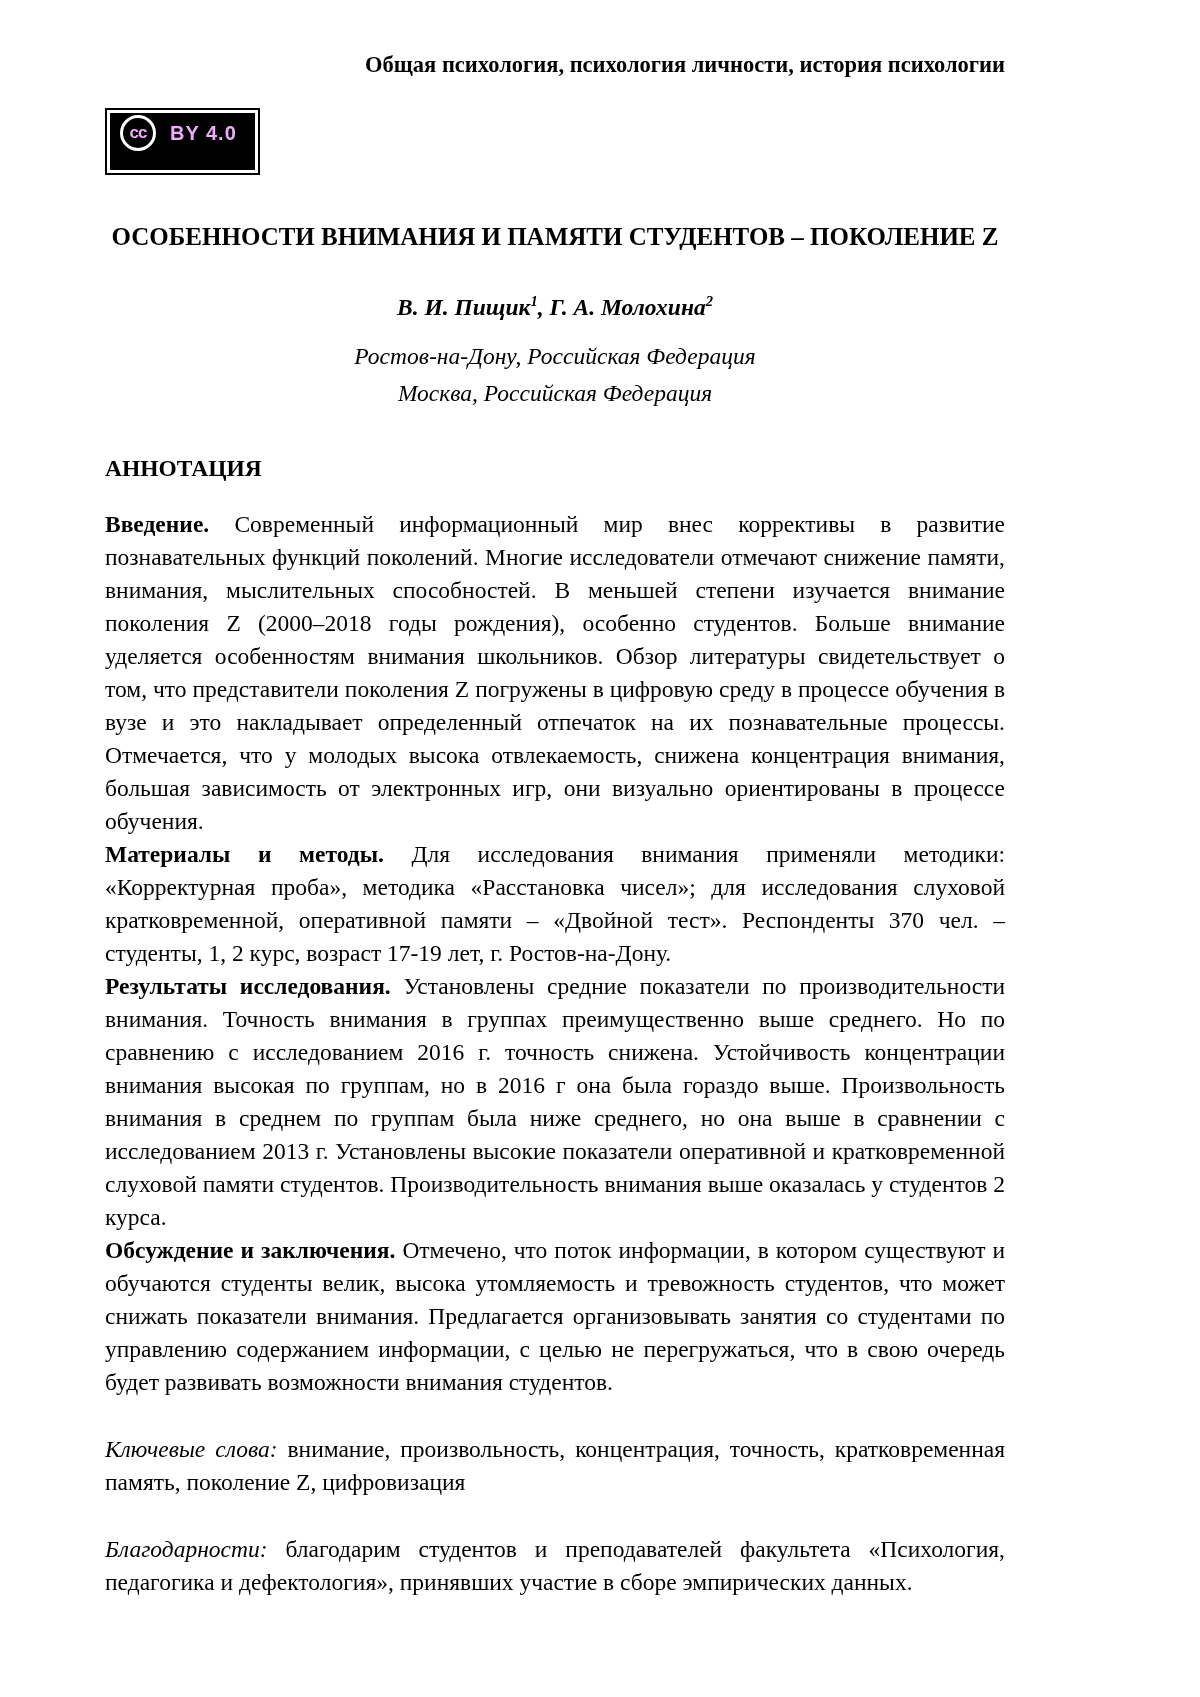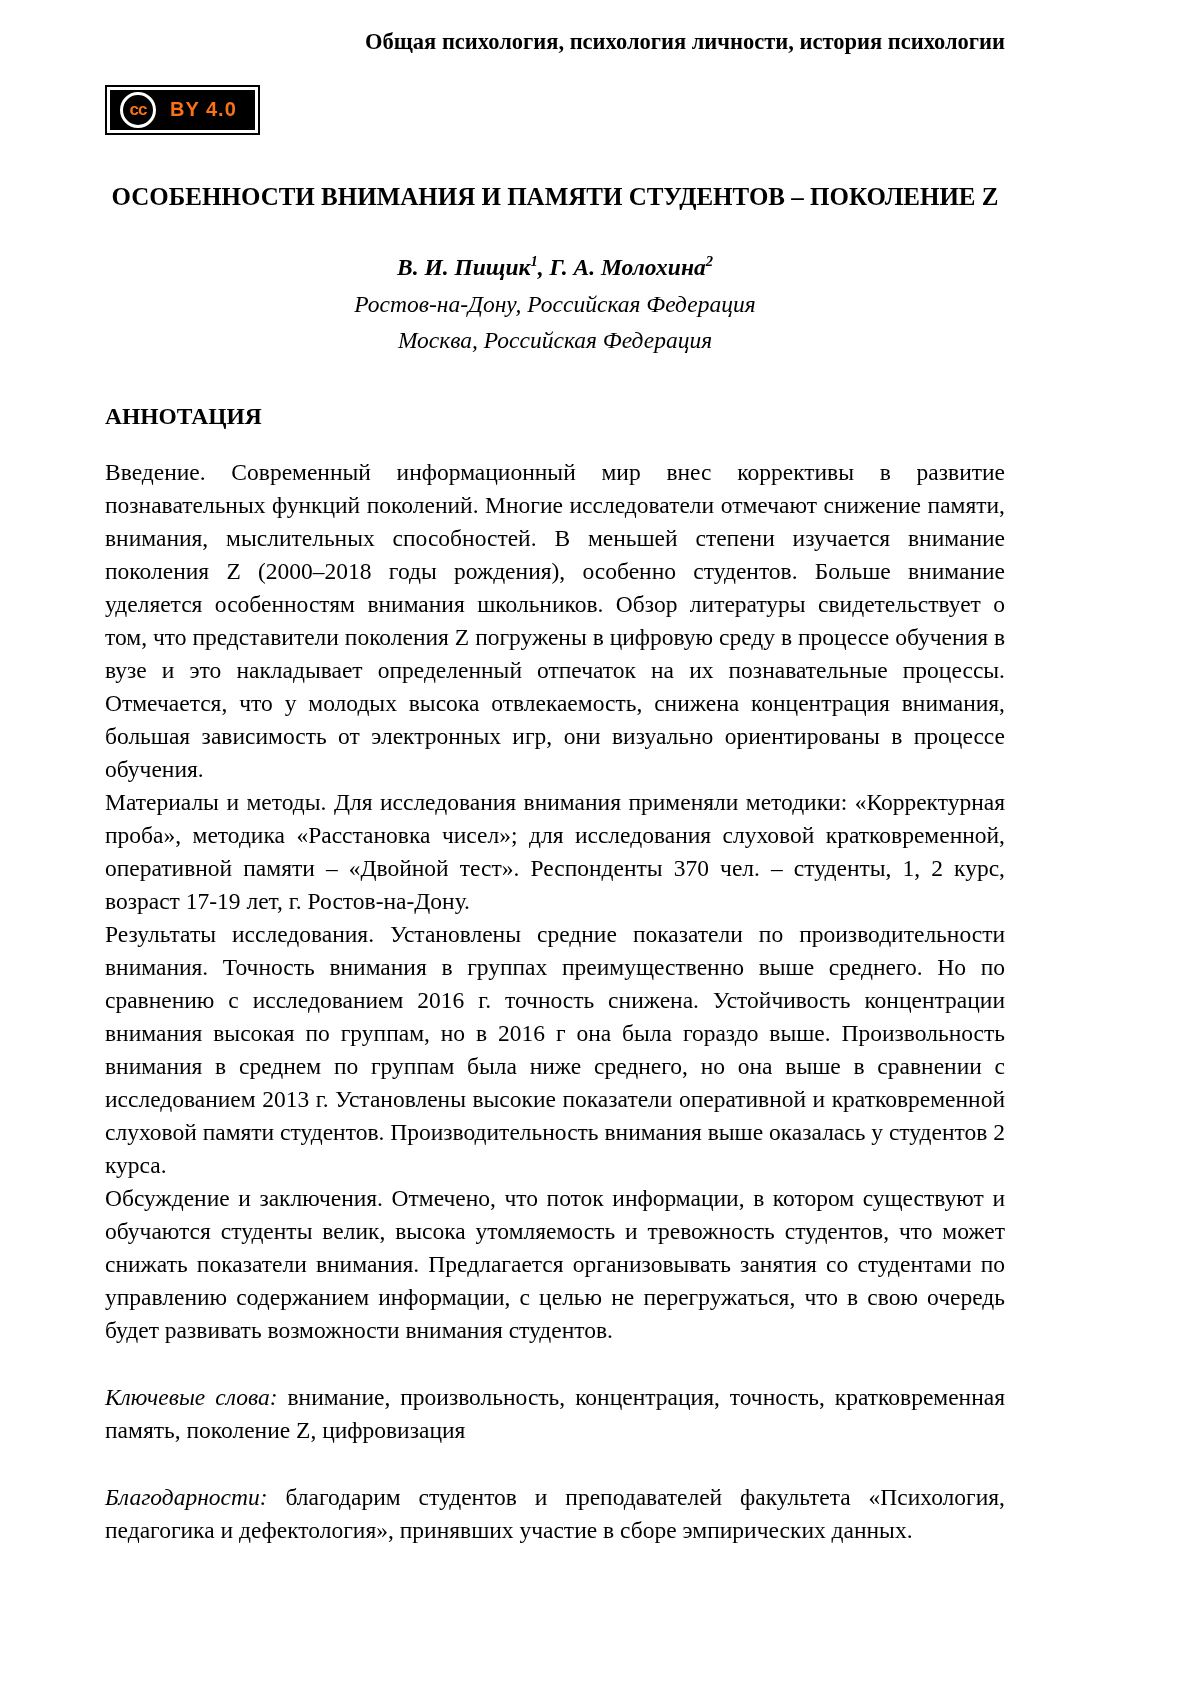--- a/index.html
+++ b/index.html
@@ -13,21 +13,20 @@
     height: 1697px;
     box-sizing: border-box;
     background: #ffffff;
     color: #000000;
     font-family: "Liberation Serif", "DejaVu Serif", serif;
     font-size: 23.5px;
     padding: 52px 195px 150px 105px;
     display: flex;
     flex-direction: column;
     overflow: hidden;
-    justify-content: flex-end;
   }
   .running-head {
     text-align: right;
     font-weight: bold;
     font-size: 22.5px;
     margin-bottom: 26px;
   }
   .meta-row {
     display: flex;
     justify-content: space-between;
@@ -39,25 +38,25 @@
   
   .cc-badge {
     border: 2px solid #000;
     background: #fff;
     padding: 3px;
     margin-top: 4px;
     margin-right: 18px;
   }
   .cc-badge-inner {
     background: #000;
-    color: #f97316;
+    color: #f0abfc;
     display: flex;
     align-items: center;
     gap: 14px;
-    padding: 3px 18px 3px 10px;
+    padding: 3px 18px 20px 10px;
     height: 34px;
   }
   .cc-circle {
     width: 30px;
     height: 30px;
     border: 3px solid #fff;
     border-radius: 50%;
     display: flex;
     align-items: center;
     justify-content: center;
@@ -76,21 +75,21 @@
     text-align: center;
     font-weight: bold;
     font-size: 25px;
     line-height: 1.45;
     margin: 44px 0 0 0;
   }
   .authors {
     text-align: center;
     font-weight: bold;
     font-style: italic;
-    margin: 36px 0 0 0;
+    margin: 36px 0 12px 0;
     line-height: 1.4;
   }
   .affiliations {
     text-align: center;
     font-style: italic;
     line-height: 1.55;
     margin-top: 2px;
   }
   sup {
     font-size: 0.62em;
@@ -101,21 +100,21 @@
     margin: 44px 0 0 0;
   }
   .abstract-body {
     margin-top: 26px;
   }
   .para {
     text-align: justify;
     line-height: 1.405;
     margin: 0;
   }
-  .lead-bold { font-weight: normal; }
+  .lead-bold { font-weight: bold; }
   .lead-italic { }
   .kw-para {
     margin-top: 34px;
   }
   .ack-para {
     margin-top: 34px;
   }
 </style>
 </head>
 <body>

